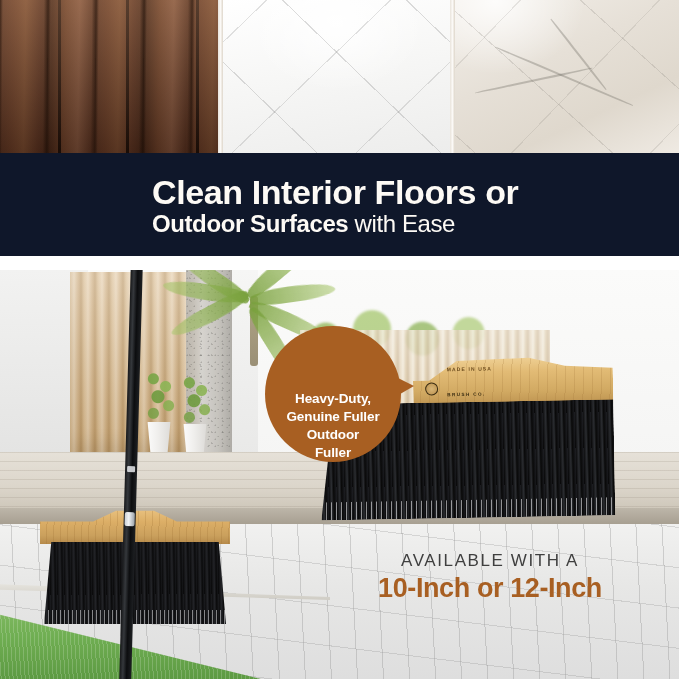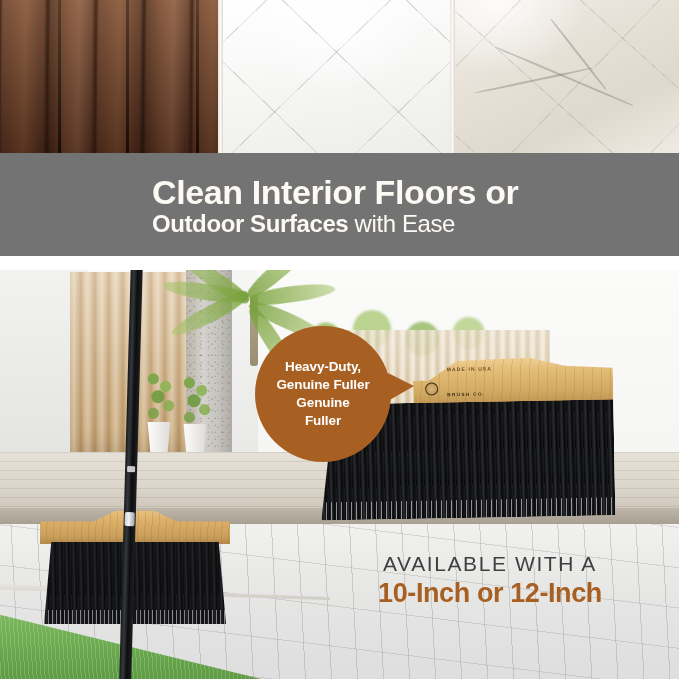--- a/index.html
+++ b/index.html
@@ -92,21 +92,21 @@
   .panel-divider {
     width: 5px; height: 100%;
     background: linear-gradient(90deg, #e9e4dc, #fbf9f6, #ded6ca);
   }
 
   
   .banner {
     position: absolute;
     left: 0; top: 153px;
     width: 679px; height: 103px;
-    background: #737373;
+    background: #0f172a;
   }
   .banner-inner {
     position: absolute;
     left: 152px; top: 50%;
     transform: translateY(-50%);
     width: 512px;
     color: #fdfaf5;
     line-height: 1.12;
   }
   .headline-1 {
@@ -400,27 +400,27 @@
   }
   .broom-big .bristles::after {
     content: "";
     position: absolute; left: 0; bottom: 0; right: 0; height: 18px;
     background: repeating-linear-gradient(89deg, rgba(230,230,233,.6) 0px, rgba(230,230,233,.6) 1px, transparent 1px, transparent 5px);
   }
 
   
   .callout {
     position: absolute;
-    left: 255px; top: 56px;
+    left: 265px; top: 56px;
     width: 136px; height: 136px;
     border-radius: 50%;
     background: #a85f22;
     z-index: 8;
     display: flex;
-    align-items: center;
+    align-items: flex-end;
     justify-content: center;
   }
   .callout-tail {
     position: absolute;
     left: 388px; top: 103px;
     width: 0; height: 0;
     border-top: 13px solid transparent;
     border-bottom: 15px solid transparent;
     border-left: 26px solid #a85f22;
     z-index: 7;
@@ -436,21 +436,21 @@
 
   
   .bottom-text {
     position: absolute;
     left: 340px; top: 280px;
     width: 300px;
     text-align: center;
     z-index: 9;
   }
   .avail-label {
-    font-size: 21px;
+    font-size: 17px;
     font-weight: 400;
     letter-spacing: 1.6px;
     color: #3f3f3f;
     line-height: 1.35;
   }
   .size-line {
     font-size: 27px;
     font-weight: 700;
     color: #a85f22;
     line-height: 1.18;
@@ -539,21 +539,21 @@
     <div class="broom-small">
       <div class="block"></div>
       <div class="bristles"></div>
     </div>
 
     <div class="callout-tail"></div>
     <div class="callout">
       <div class="callout-text">
         <span>Heavy-Duty,</span><br>
         <span>Genuine Fuller</span><br>
-        <span>Genuine</span><br>
+        <span>Outdoor</span><br>
         <span>Fuller</span>
       </div>
     </div>
 
     <div class="bottom-text">
       <div class="avail-label">AVAILABLE WITH A</div>
       <div class="size-line">10-Inch or 12-Inch</div>
     </div>
 
   </div>

